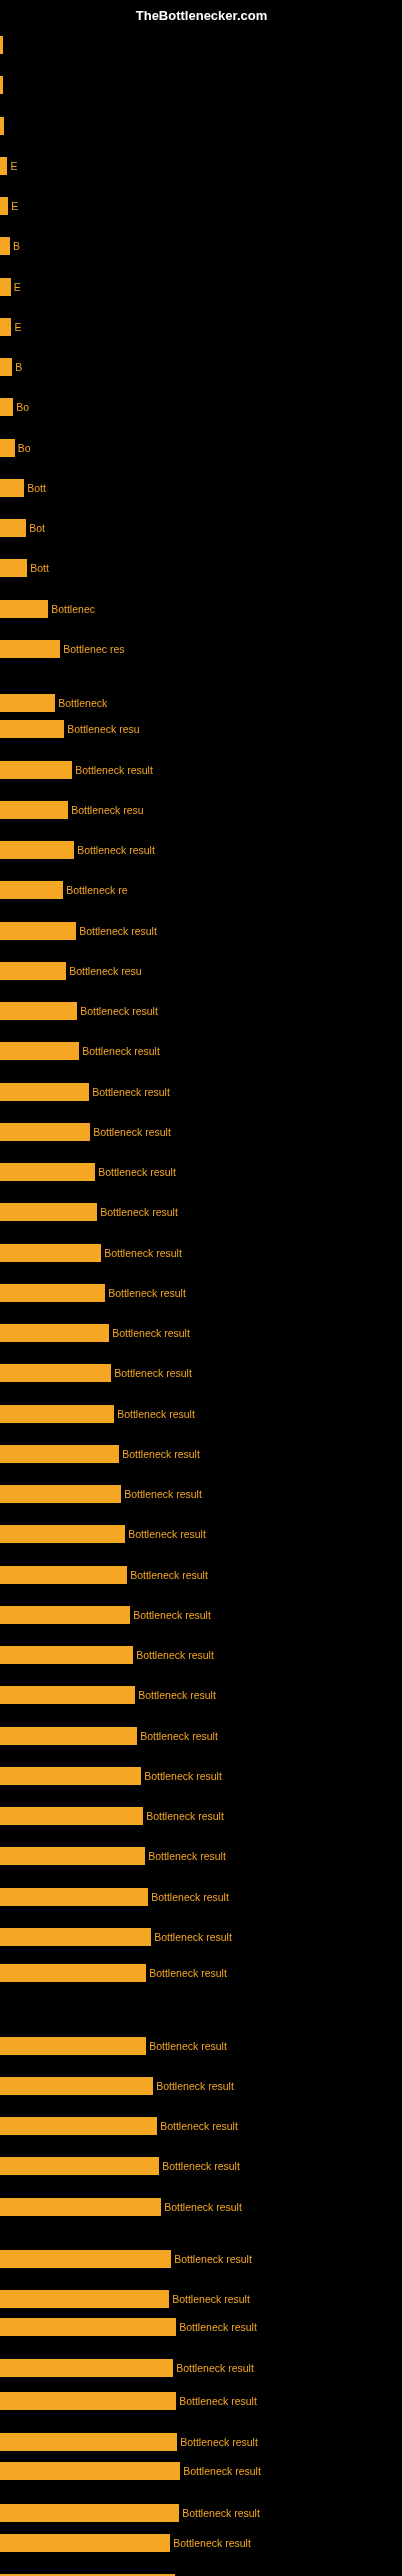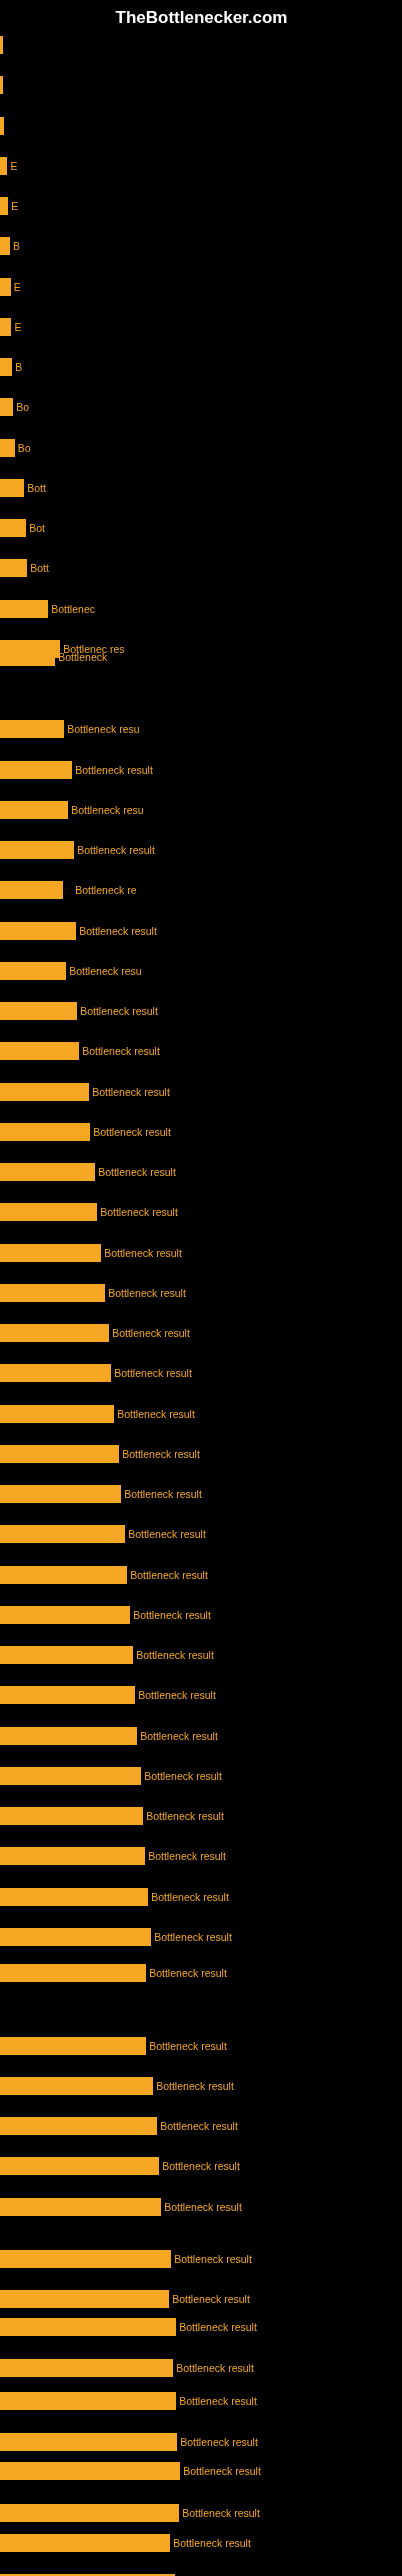--- a/index.html
+++ b/index.html
@@ -11,21 +11,21 @@
     body {
       background-color: #000000;
       width: 403px;
       min-height: 2576px;
       font-family: Arial, sans-serif;
       position: relative;
     }
 
     .site-title {
       color: #ffffff;
-      font-size: 17px;
+      font-size: 13px;
       font-weight: bold;
       text-align: center;
       padding: 8px 0 4px 0;
     }
 
     .chart-area {
       position: relative;
       width: 403px;
       height: 2576px;
     }
@@ -114,41 +114,41 @@
       <span class="bar-label">Bott</span>
     </div>
     <div class="bar-item" style="top: 600px;">
       <div class="bar" style="width: 48px;"></div>
       <span class="bar-label">Bottlenec</span>
     </div>
     <div class="bar-item" style="top: 640px;">
       <div class="bar" style="width: 60px;"></div>
       <span class="bar-label">Bottlenec res</span>
     </div>
-    <div class="bar-item" style="top: 648px;">
+    <div class="bar-item" style="top: 694px;">
       <div class="bar" style="width: 55px;"></div>
       <span class="bar-label">Bottleneck</span>
     </div>
     <div class="bar-item" style="top: 720px;">
       <div class="bar" style="width: 64px;"></div>
       <span class="bar-label">Bottleneck resu</span>
     </div>
     <div class="bar-item" style="top: 761px;">
       <div class="bar" style="width: 72px;"></div>
       <span class="bar-label">Bottleneck result</span>
     </div>
     <div class="bar-item" style="top: 801px;">
       <div class="bar" style="width: 68px;"></div>
       <span class="bar-label">Bottleneck resu</span>
     </div>
     <div class="bar-item" style="top: 841px;">
       <div class="bar" style="width: 74px;"></div>
       <span class="bar-label">Bottleneck result</span>
     </div>
-    <div class="bar-item" style="top: 881px; gap: 9px;">
+    <div class="bar-item" style="top: 881px;">
       <div class="bar" style="width: 63px;"></div>
       <span class="bar-label">Bottleneck re</span>
     </div>
     <div class="bar-item" style="top: 922px;">
       <div class="bar" style="width: 76px;"></div>
       <span class="bar-label">Bottleneck result</span>
     </div>
     <div class="bar-item" style="top: 962px;">
       <div class="bar" style="width: 66px;"></div>
       <span class="bar-label">Bottleneck resu</span>

